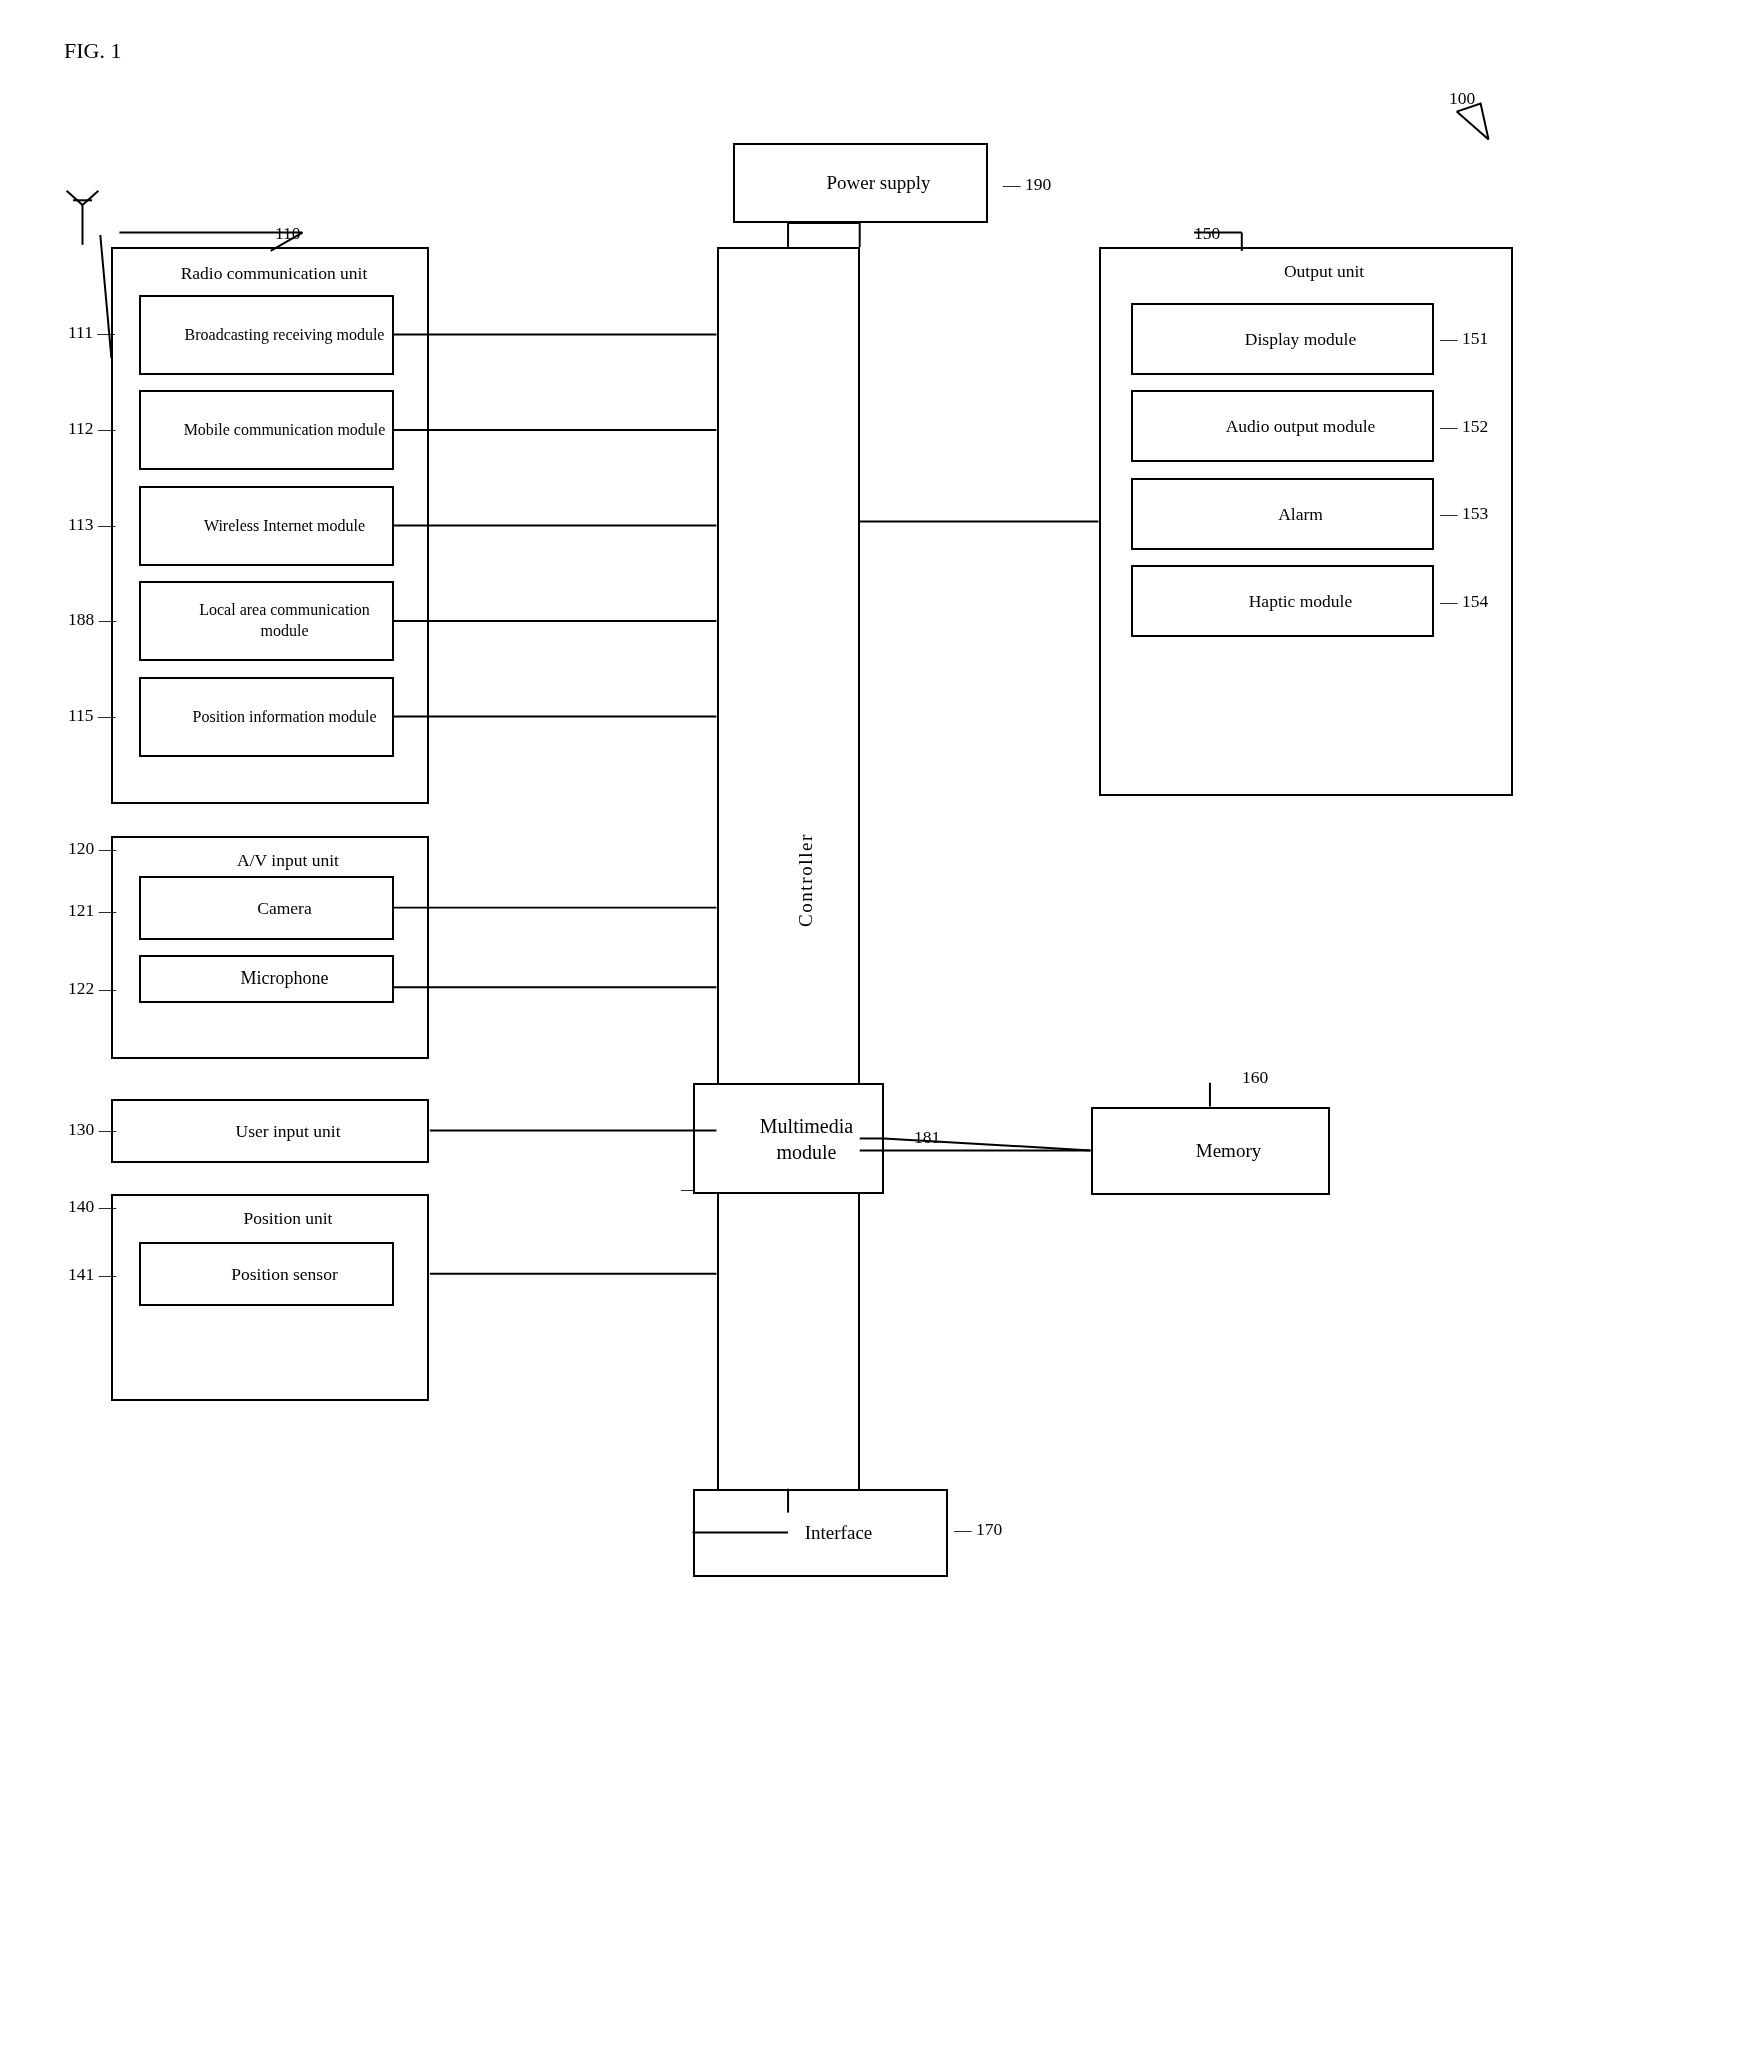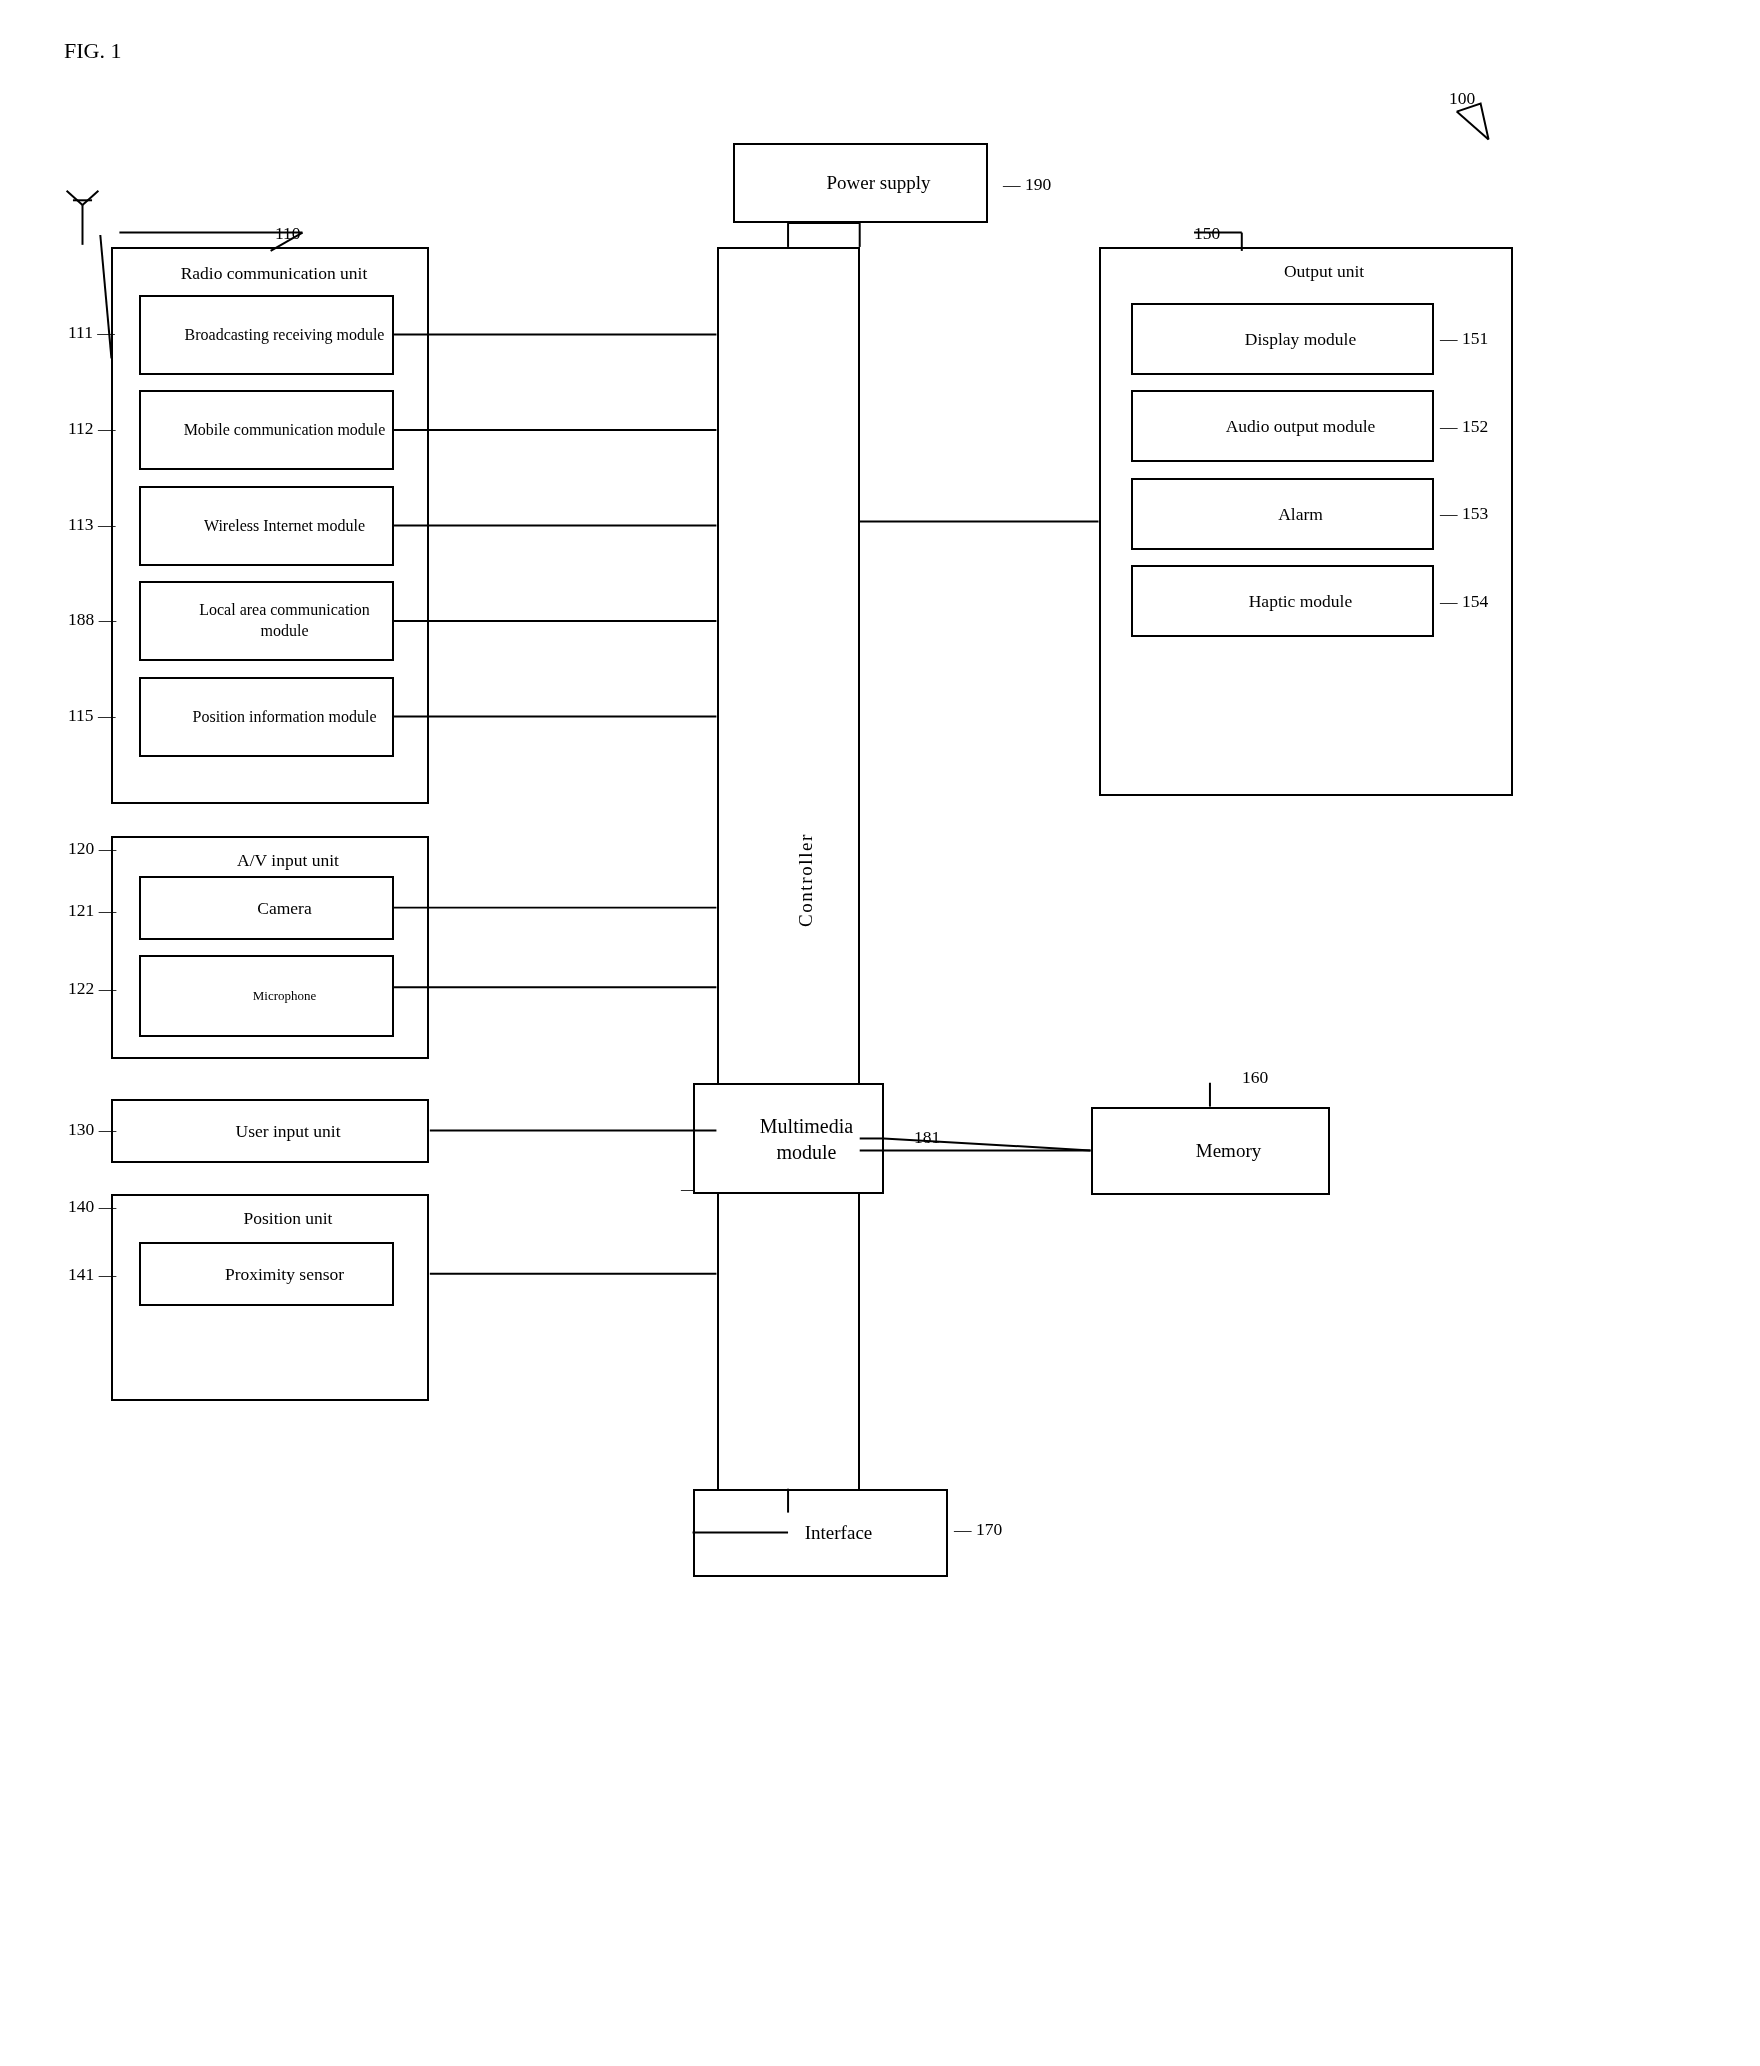--- a/index.html
+++ b/index.html
@@ -110,37 +110,37 @@
 <div class="box" style="top:836px; left:111px; width:318px; height:223px; font-size:17.5px; align-items:flex-start; padding-top:11px;">
   <span style="display:block; text-align:center; width:100%;">A/V input unit</span>
 </div>
 <div class="ref" style="top:838px; left:68px;">120 —</div>
 
 <div class="box" style="top:876px; left:139px; width:255px; height:64px; font-size:17.5px;">
   <span>Camera</span>
 </div>
 <div class="ref" style="top:900px; left:68px;">121 —</div>
 
-<div class="box" style="top:955px; left:139px; width:255px; height:82px; font-size:13px;">
+<div class="box" style="top:955px; left:139px; width:255px; height:48px; font-size:18px;">
   <span>Microphone</span>
 </div>
 <div class="ref" style="top:978px; left:68px;">122 —</div>
 
 <div class="box" style="top:1099px; left:111px; width:318px; height:64px; font-size:17.5px;">
   <span>User input unit</span>
 </div>
 <div class="ref" style="top:1119px; left:68px;">130 —</div>
 
 <div class="box" style="top:1194px; left:111px; width:318px; height:207px; font-size:17.5px; align-items:flex-start; padding-top:11px;">
   <span style="display:block; text-align:center; width:100%;">Position unit</span>
 </div>
 <div class="ref" style="top:1196px; left:68px;">140 —</div>
 
 <div class="box" style="top:1242px; left:139px; width:255px; height:64px; font-size:17.5px;">
-  <span>Proximity sensor</span>
+  <span>Position sensor</span>
 </div>
 <div class="ref" style="top:1264px; left:68px;">141 —</div>
 
 <div class="box" style="top:247px; left:717px; width:143px; height:1266px; font-size:19px; writing-mode: horizontal-tb;">
   <span style="writing-mode:vertical-rl; transform:rotate(180deg); letter-spacing:1.6px;">Controller</span>
 </div>
 <div class="ref" style="top:1178px; left:681px;">— 180</div>
 
 <div class="box" style="top:1083px; left:693px; width:191px; height:111px; font-size:20px;">
   <span>Multimedia module</span>

